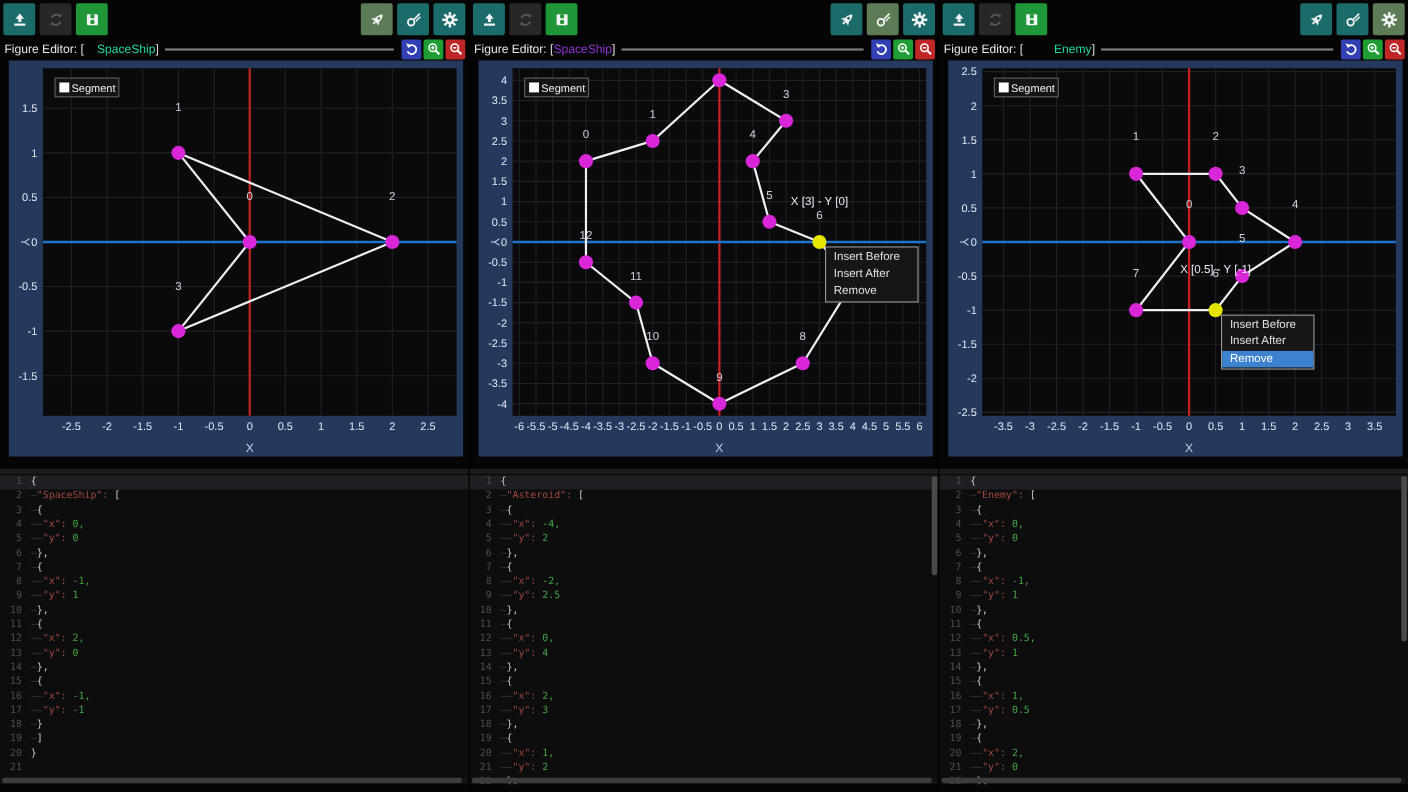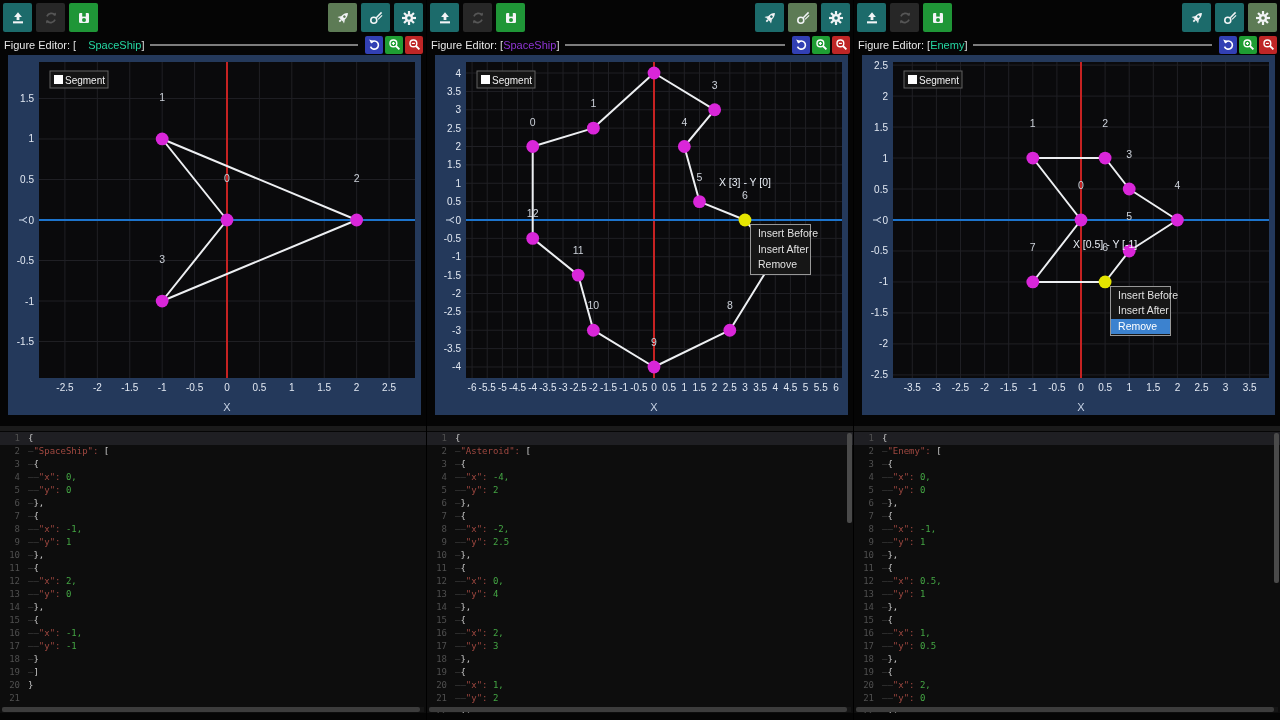--- a/index.html
+++ b/index.html
@@ -25,21 +25,21 @@
   .bracket  { color:#dedede; font-size:11px; }
   .figname  { font-size:11px; }
   .sep { flex:1; height:2px; background:#7d7d7d; margin:0 5px 0 6px; }
   .sm-btn { width:18px; height:18px; border:none; border-radius:2px; margin-left:2px;
             display:flex; align-items:center; justify-content:center; padding:0; cursor:pointer; }
   .sm-blue { background:#3240b4; } .sm-green { background:#1f9e33; } .sm-red { background:#bf2626; }
 
   
   .chartwrap { position:relative; margin-left:8px; width:413px; height:360px; background:#24395b; }
   .chart-svg { display:block; }
-  .ctx-menu { position:absolute; width:61px; background:#161616; border:1px solid #989898;
+  .ctx-menu { position:absolute; width:85px; background:#161616; border:1px solid #989898;
               font-size:10.5px; color:#e0e0e0; padding:1px 0; z-index:5; }
   .ctx-item { padding:1px 7px; line-height:13.5px; white-space:nowrap; }
   .ctx-item.sel { background:#3c82cf; color:#fff; }
 
   
   .editor { position:relative; margin-top:11px; height:287px; background:#0d0d0d; overflow:hidden; }
   .ed-top { height:6px; background:#1b1b1b; border-bottom:1px solid #060606; }
   .ed-lines { font-family:"DejaVu Sans Mono", monospace; font-size:9px; }
   .row { display:flex; height:13px; line-height:13px; white-space:pre; }
   .row.cur { background:#1f1f23; }
@@ -551,21 +551,21 @@
             </g>
             <circle cx="8" cy="8" r="1.8" class="hole"></circle>
           </svg>
         </button>
       </div>
     </div>
 
     <div class="figbar">
       <span class="figlabel">Figure Editor: </span>
       <span class="bracket">[</span>
-      <span class="figname" style="color: rgb(37, 214, 162);">Enemy</span>
+      <span class="figname" style="color: rgb(37, 214, 162); padding-left: 28px;">Enemy</span>
       <span class="bracket">]</span>
       <div class="sep"></div>
       <button class="sm-btn sm-blue">
         <svg width="13" height="13" viewBox="0 0 13 13">
           <path d="M3 4.6 A4.1 4.1 0 1 1 2.5 8.6" fill="none" stroke="#fff" stroke-width="1.6"></path>
           <path d="M1.2 1.4 L3.2 5.4 L6.4 3.3 Z" fill="#fff"></path>
         </svg>
       </button>
       <button class="sm-btn sm-green">
         <svg width="13" height="13" viewBox="0 0 13 13">

